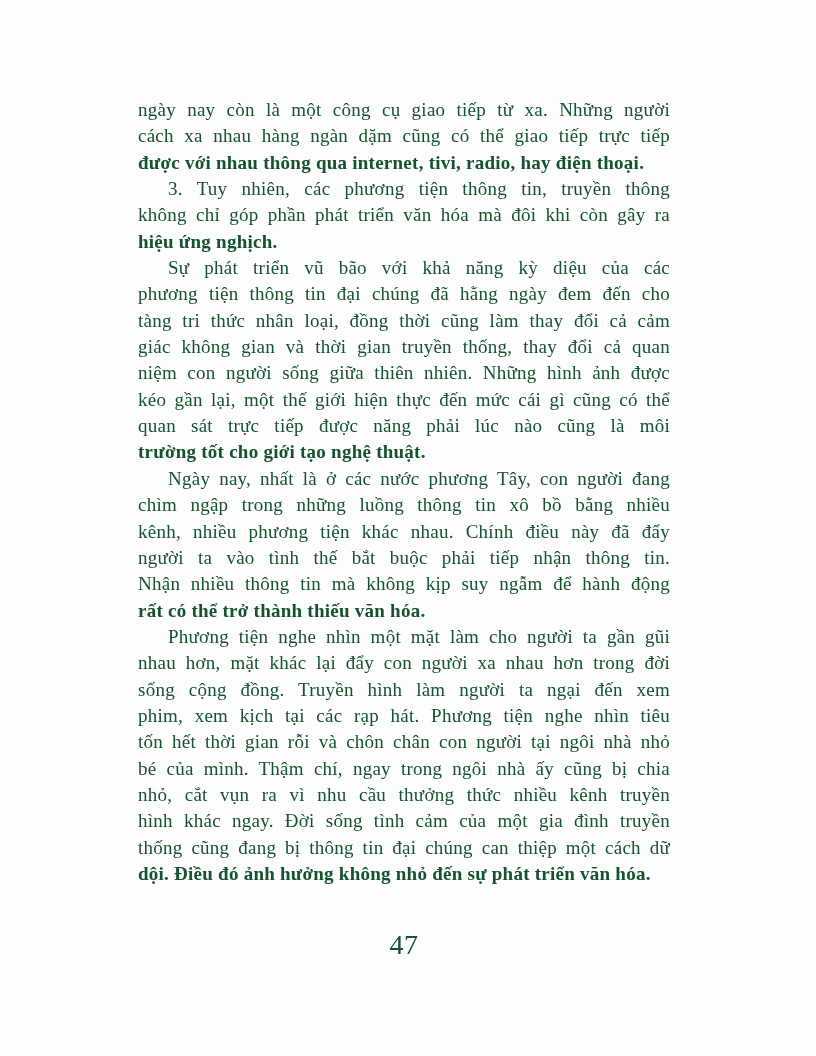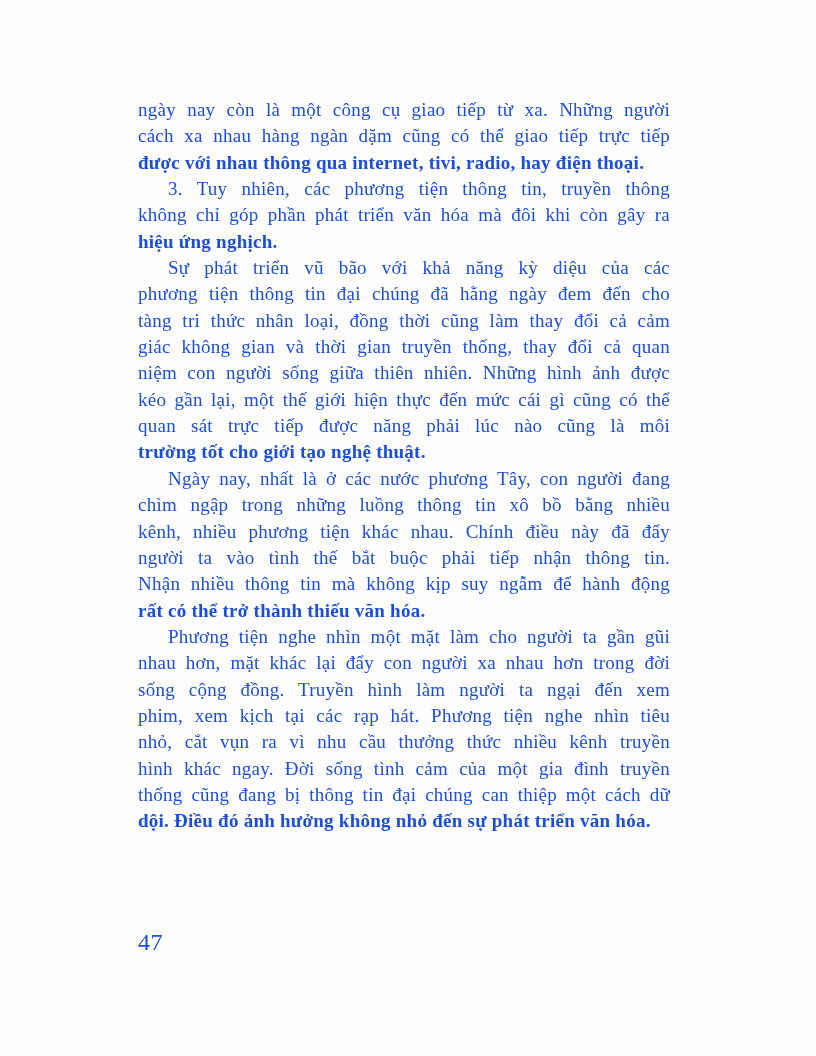--- a/index.html
+++ b/index.html
@@ -7,21 +7,21 @@
     padding: 0;
     background: #ffffff;
   }
   .page {
     position: relative;
     width: 816px;
     height: 1056px;
     background: #fdfdfd;
     overflow: hidden;
     font-family: "Liberation Serif", "DejaVu Serif", serif;
-    color: #1d4ed8;
+    color: #14532d;
   }
   .text-block {
     position: absolute;
     left: 138px;
     top: 97px;
     width: 532px;
     font-size: 19px;
     line-height: 26.35px;
     letter-spacing: 0.25px;
   }
@@ -38,22 +38,22 @@
     font-weight: bold;
   }
   .line.indent {
     padding-left: 30px;
   }
   .page-number {
     position: absolute;
     top: 929px;
     left: 138px;
     width: 532px;
-    text-align: left;
-    font-size: 24px;
+    text-align: center;
+    font-size: 28px;
     letter-spacing: 0.5px;
   }
 </style>
 </head>
 <body>
 
 <div class="page">
   <div class="text-block">
 
     <div>
@@ -86,20 +86,22 @@
       <div class="line">người ta vào tình thế bắt buộc phải tiếp nhận thông tin.</div>
       <div class="line">Nhận nhiều thông tin mà không kịp suy ngẫm để hành động</div>
       <div class="line end">rất có thể trở thành thiếu văn hóa.</div>
     </div>
 
     <div>
       <div class="line indent">Phương tiện nghe nhìn một mặt làm cho người ta gần gũi</div>
       <div class="line">nhau hơn, mặt khác lại đẩy con người xa nhau hơn trong đời</div>
       <div class="line">sống cộng đồng. Truyền hình làm người ta ngại đến xem</div>
       <div class="line">phim, xem kịch tại các rạp hát. Phương tiện nghe nhìn tiêu</div>
+      <div class="line">tốn hết thời gian rỗi và chôn chân con người tại ngôi nhà nhỏ</div>
+      <div class="line">bé của mình. Thậm chí, ngay trong ngôi nhà ấy cũng bị chia</div>
       <div class="line">nhỏ, cắt vụn ra vì nhu cầu thưởng thức nhiều kênh truyền</div>
       <div class="line">hình khác ngay. Đời sống tình cảm của một gia đình truyền</div>
       <div class="line">thống cũng đang bị thông tin đại chúng can thiệp một cách dữ</div>
       <div class="line end">dội. Điều đó ảnh hưởng không nhỏ đến sự phát triển văn hóa.</div>
     </div>
 
   </div>
 
   <div class="page-number">47</div>
 </div>

